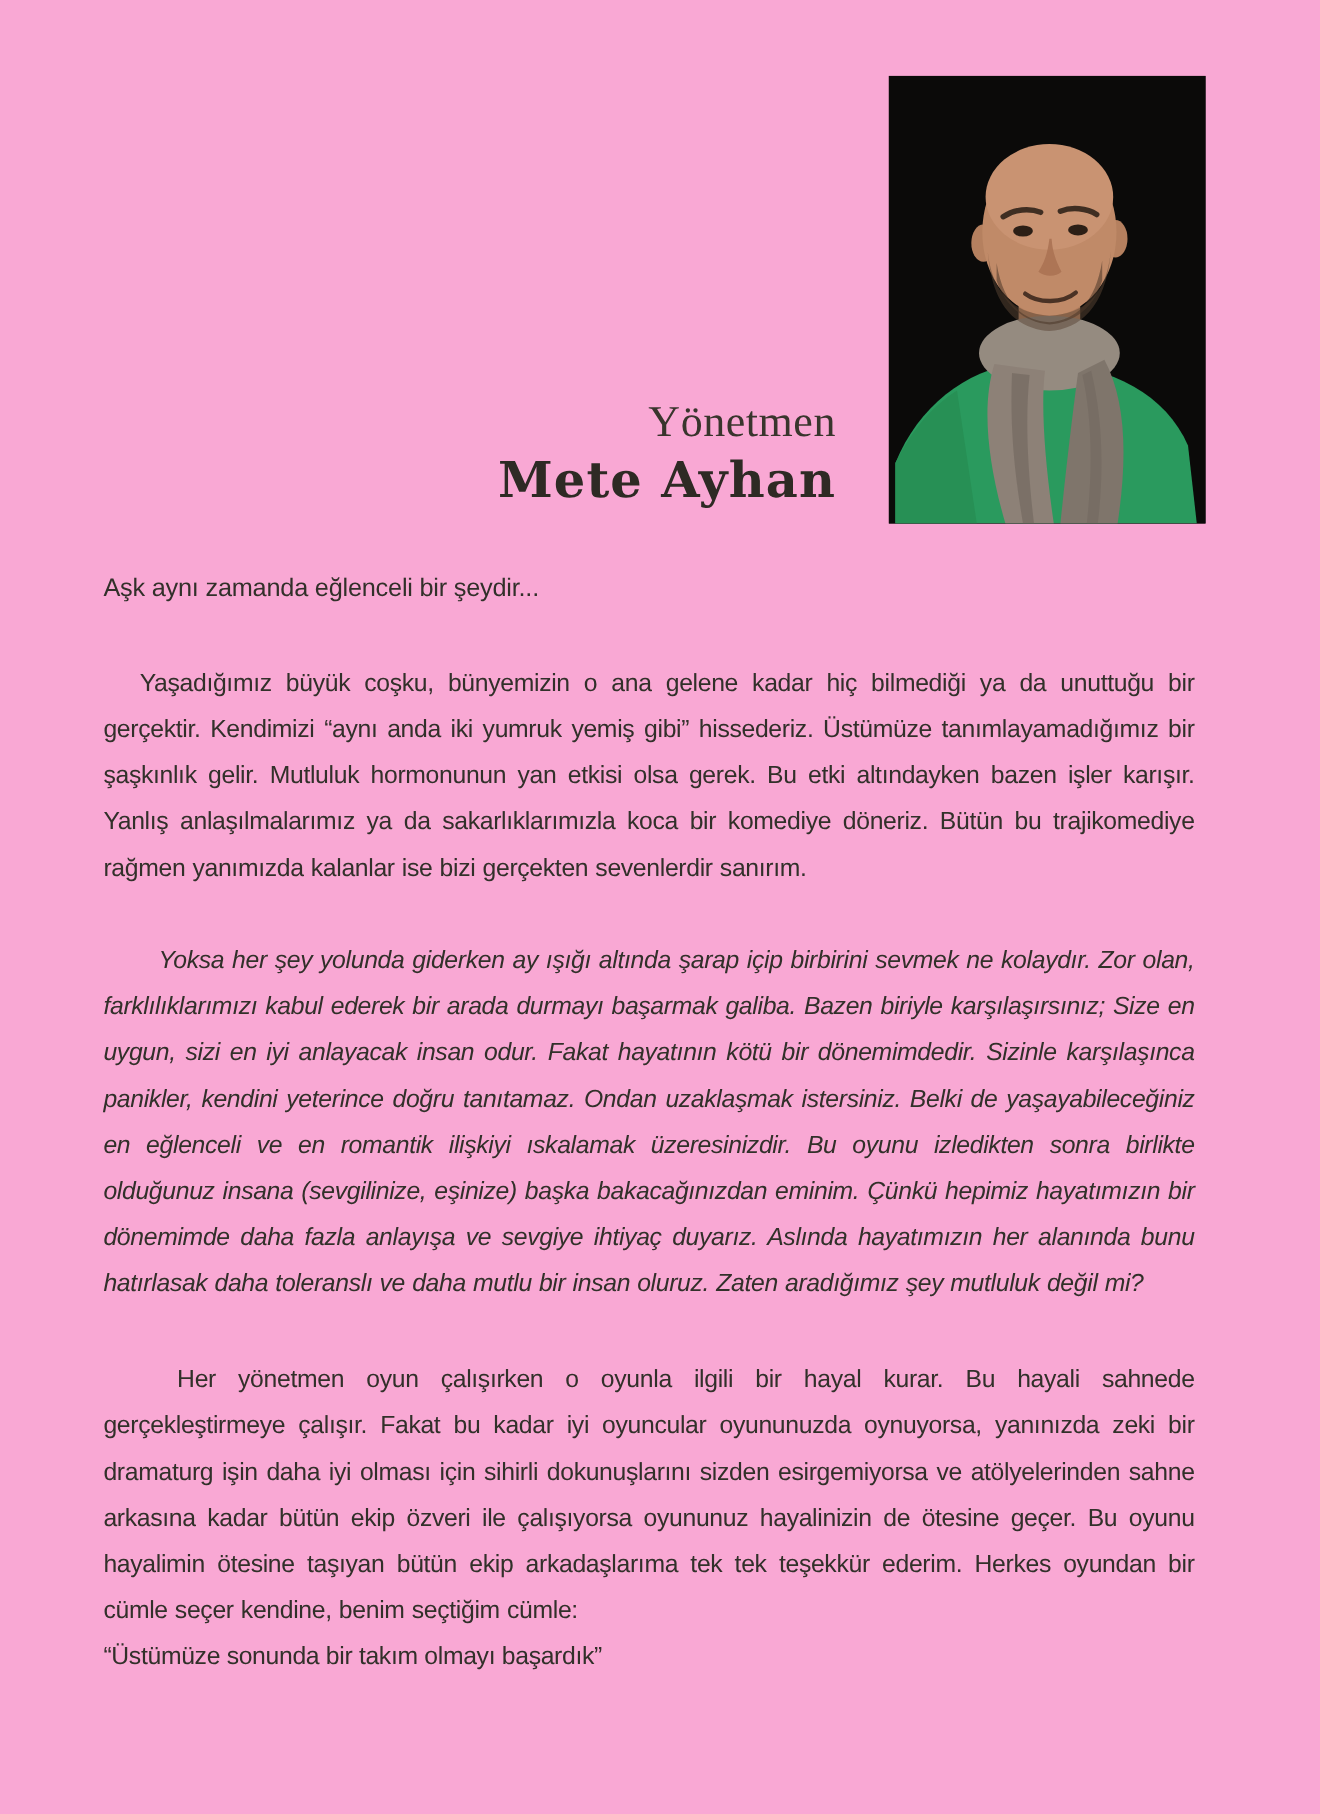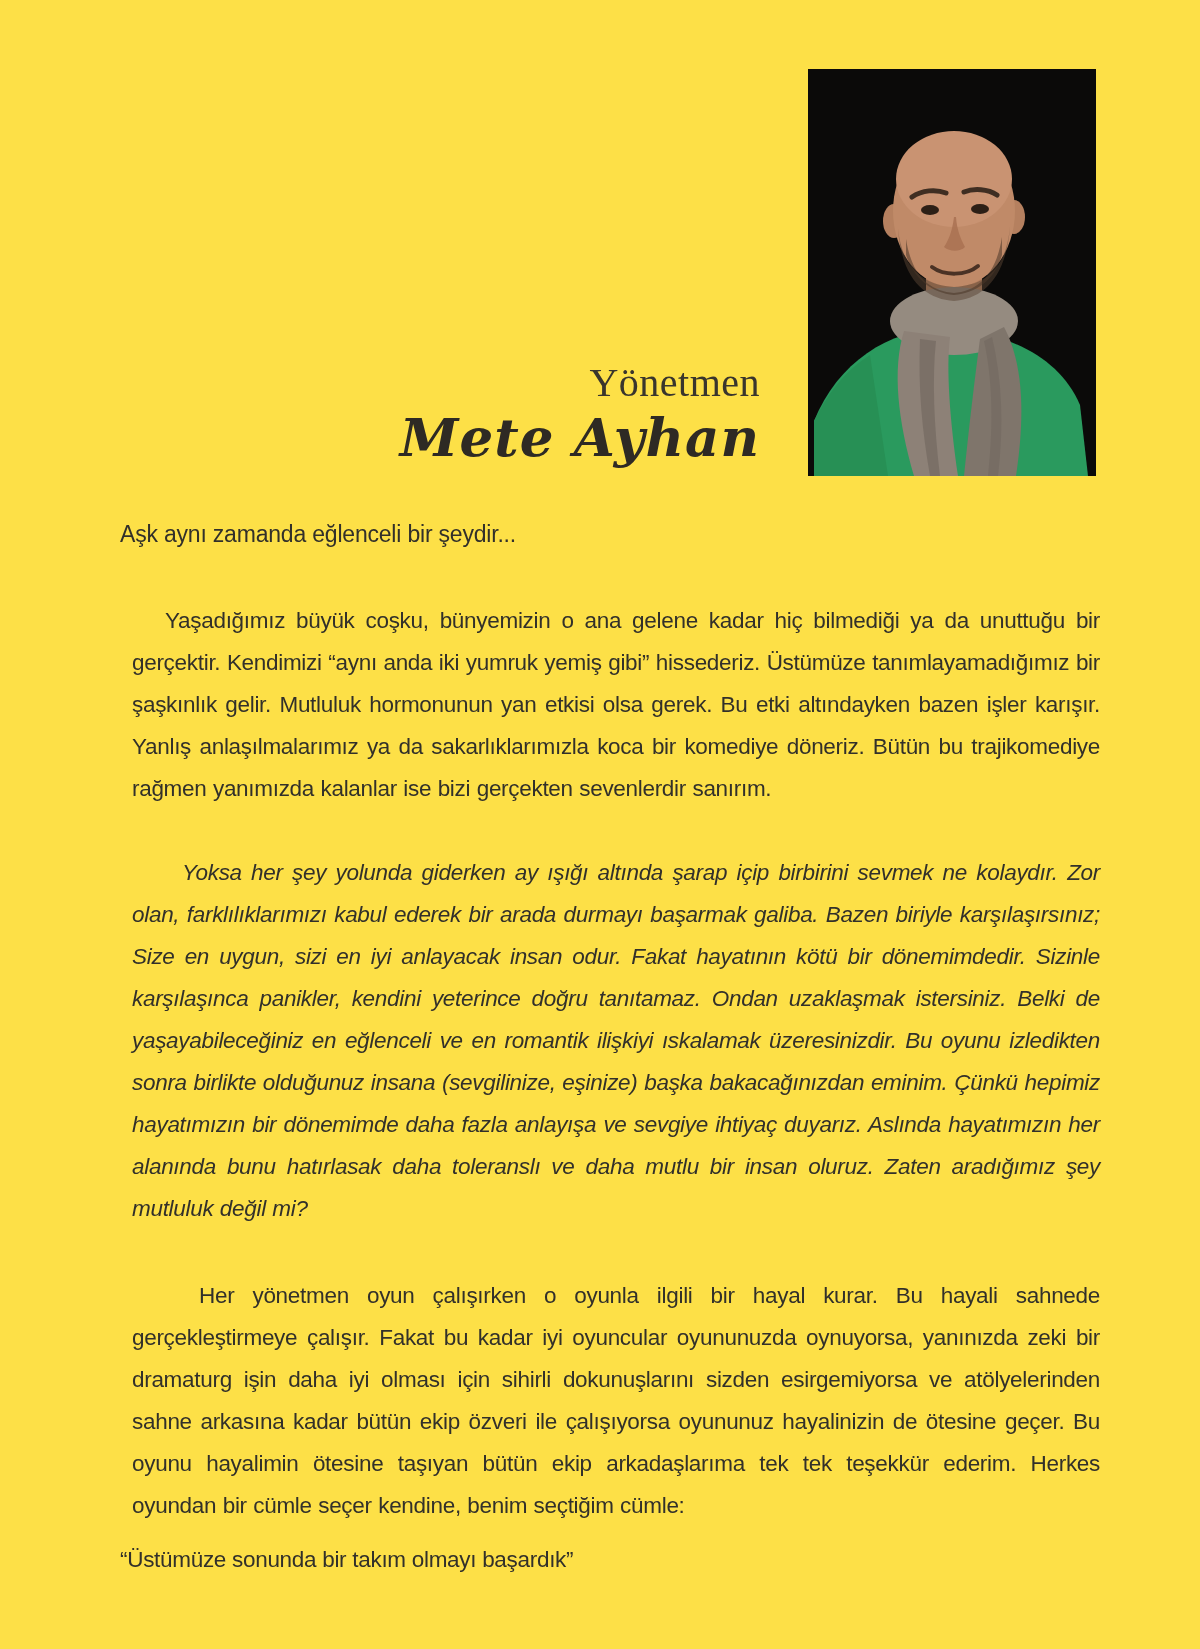--- a/index.html
+++ b/index.html
@@ -1,20 +1,20 @@
 <!DOCTYPE html>
 <html><head>
 <meta charset="utf-8">
 <style>
   html,body { margin:0; padding:0; background:#e8e8e8; }
   .page {
     position:relative;
     width:1200px; height:1649px;
     margin:0 auto;
-    background:#fde047;
+    background:#f9a8d4;
     font-family:"Liberation Sans", sans-serif;
     color:#32302A;
     overflow:hidden;
   }
   .photo-frame {
     position:absolute; left:808px; top:69px;
     width:288px; height:407px;
     background:#0b0a09;
   }
   .photo-frame svg { display:block; width:100%; height:100%; }
@@ -24,38 +24,38 @@
     white-space:nowrap;
   }
   .role-title {
     font-family:"Liberation Serif", serif;
     font-size:40px; line-height:46px;
     color:#39352D;
     letter-spacing:0.5px;
   }
   .director-name {
     font-family:"DejaVu Serif", serif;
-    font-style:italic; font-weight:700;
-    font-size:53px; line-height:62px;
+    font-weight:700;
+    font-size:45px; line-height:62px;
     color:#2E2A24;
     letter-spacing:1px;
   }
   .body-text {
-    position:absolute; left:120px; top:518px;
+    position:absolute; left:94px; top:518px;
     width:992px;
   }
   .intro-line {
     font-size:23px; line-height:32px;
     margin:0;
     letter-spacing:-0.2px;
   }
   .para {
     font-size:22.5px; line-height:42px;
     text-align:justify;
-    margin:12px;
+    margin:0;
     letter-spacing:-0.3px;
     word-spacing:0.5px;
   }
   .para-1 { margin-top:50px; text-indent:33px; }
   .para-2 { margin-top:42px; text-indent:50px;font-style:italic; }
   .para-3 { margin-top:45px; text-indent:67px; }
   .closing-quote {
     font-size:22.5px; line-height:42px;
     margin:0;
     letter-spacing:-0.3px;

